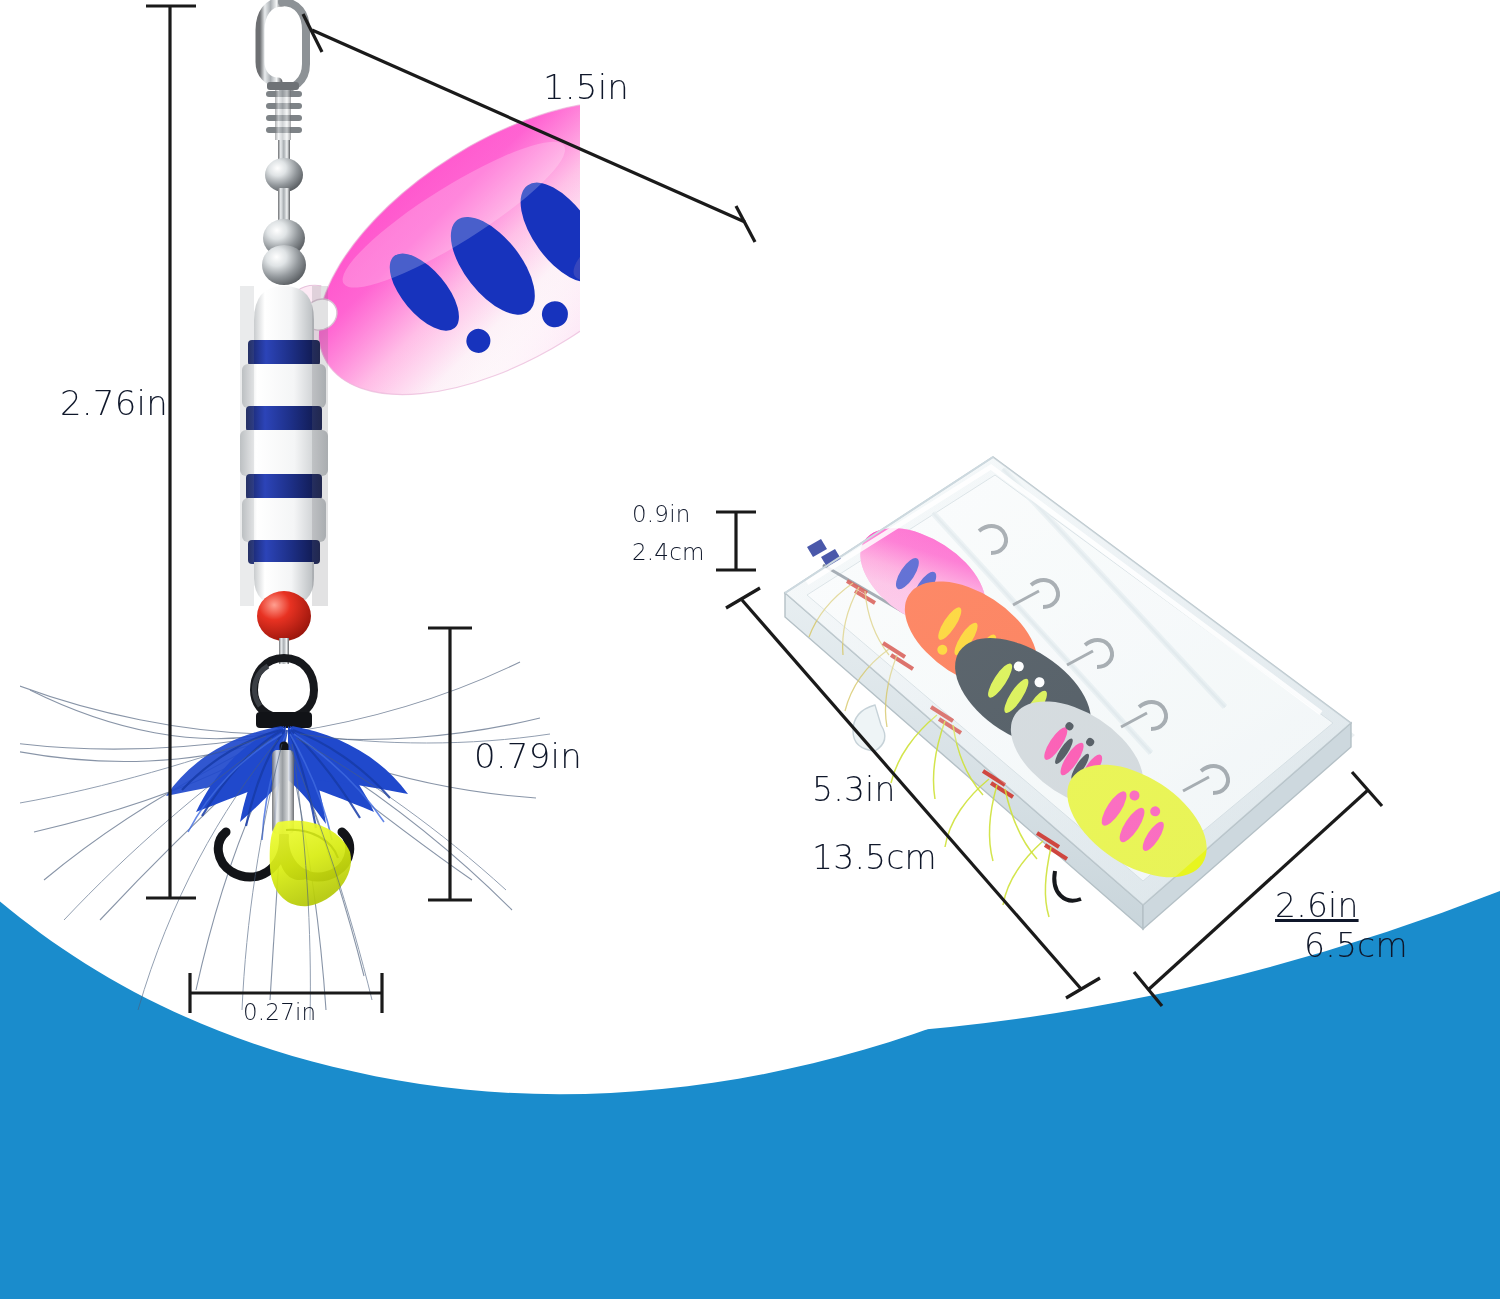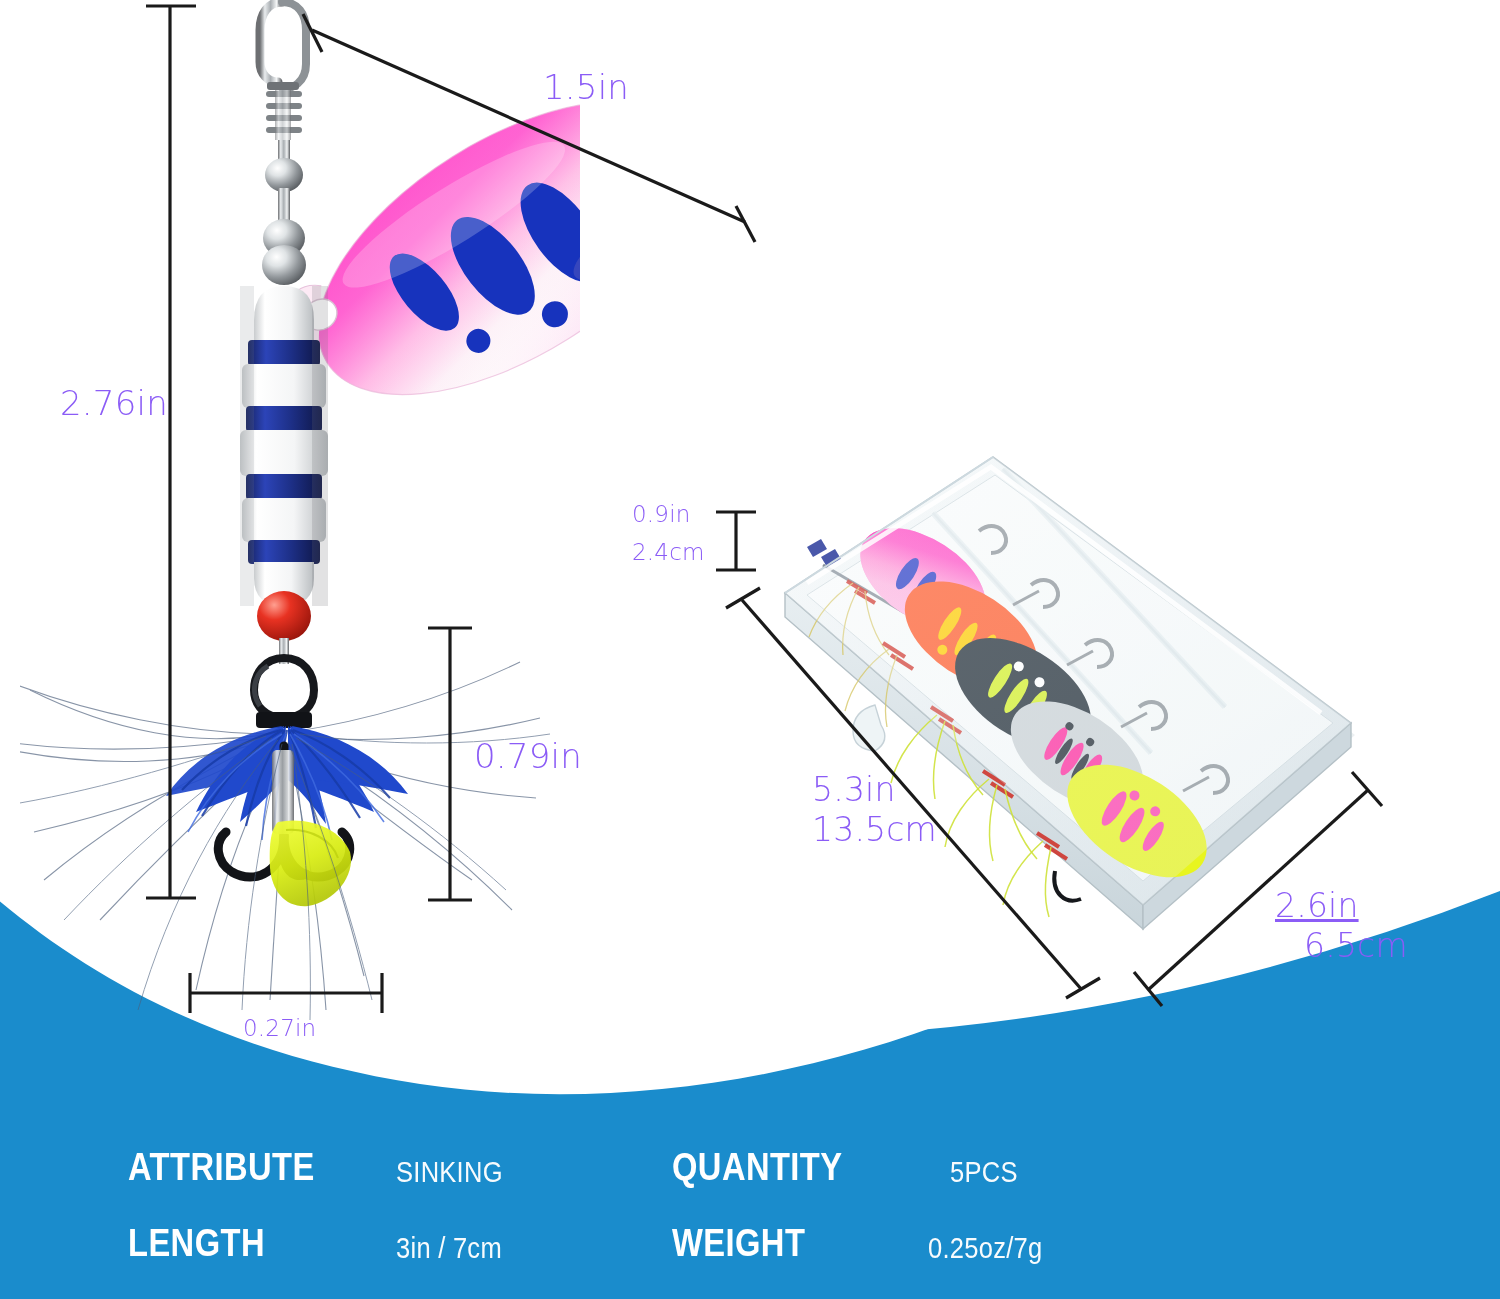--- a/index.html
+++ b/index.html
@@ -16,21 +16,21 @@
   }
   
   .bg-blue{
     position:absolute; left:0; top:0; width:1500px; height:1299px;
   }
   
   .layer{position:absolute;}
   
   .dim{
     position:absolute;
-    color:#8b5cf6;
+    color:#0f172a;
     font-family:"DejaVu Sans","Liberation Sans",sans-serif;
     font-weight:300;
     letter-spacing:.2px;
     white-space:pre;
     line-height:1.12;
   }
   .dim.s34{font-size:34px;}
   .dim.s33{font-size:33px;}
   .dim.s31{font-size:23px;}
   
@@ -472,39 +472,25 @@
       <path d="M1352 772 L1382 806"></path>
     </g>
   </svg>
 
   <div class="dim s34" style="left:60px; top:384px;">2.76in</div>
 
   <div class="dim s34" style="left:543px; top:68px;">1.5in</div>
 
   <div class="dim s34" style="left:474px; top:737px;">0.79in</div>
 
-  <div class="dim s31" style="left:243px; top:1000px;margin-top:16px;">0.27in</div>
+  <div class="dim s31" style="left:243px; top:1000px;">0.27in</div>
 
   <div class="dim s31" style="left:632px; top:502px;">0.9in</div>
   <div class="dim s31" style="left:632px; top:540px;">2.4cm</div>
 
   <div class="dim s33" style="left:812px; top:772px;">5.3in</div>
-  <div class="dim s33" style="left:812px; top:812px;">13.5cm</div>
+  <div class="dim s33" style="left:812px; top:840px;">13.5cm</div>
 
   <div class="dim s33" style="left:1275px; top:888px;text-decoration:underline;">2.6in</div>
   <div class="dim s33" style="left:1272px; top:928px;margin-left:32px;">6.5cm</div>
 
-  <div class="layer" style="left:0; top:1120px; width:1500px; height:180px;">
-
-    <div class="spec-label" style="left:128px; top:26px;">ATTRIBUTE</div>
-    <div class="spec-value" style="left:396px; top:36px;">SINKING</div>
-
-    <div class="spec-label" style="left:672px; top:26px;">QUANTITY</div>
-    <div class="spec-value" style="left:950px; top:36px;">5PCS</div>
-
-    <div class="spec-label" style="left:128px; top:102px;">LENGTH</div>
-    <div class="spec-value" style="left:396px; top:112px;">3in / 7cm</div>
-
-    <div class="spec-label" style="left:672px; top:102px;">WEIGHT</div>
-    <div class="spec-value" style="left:928px; top:112px;">0.25oz/7g</div>
-  </div>
 
 </div>
 
 </body></html>

